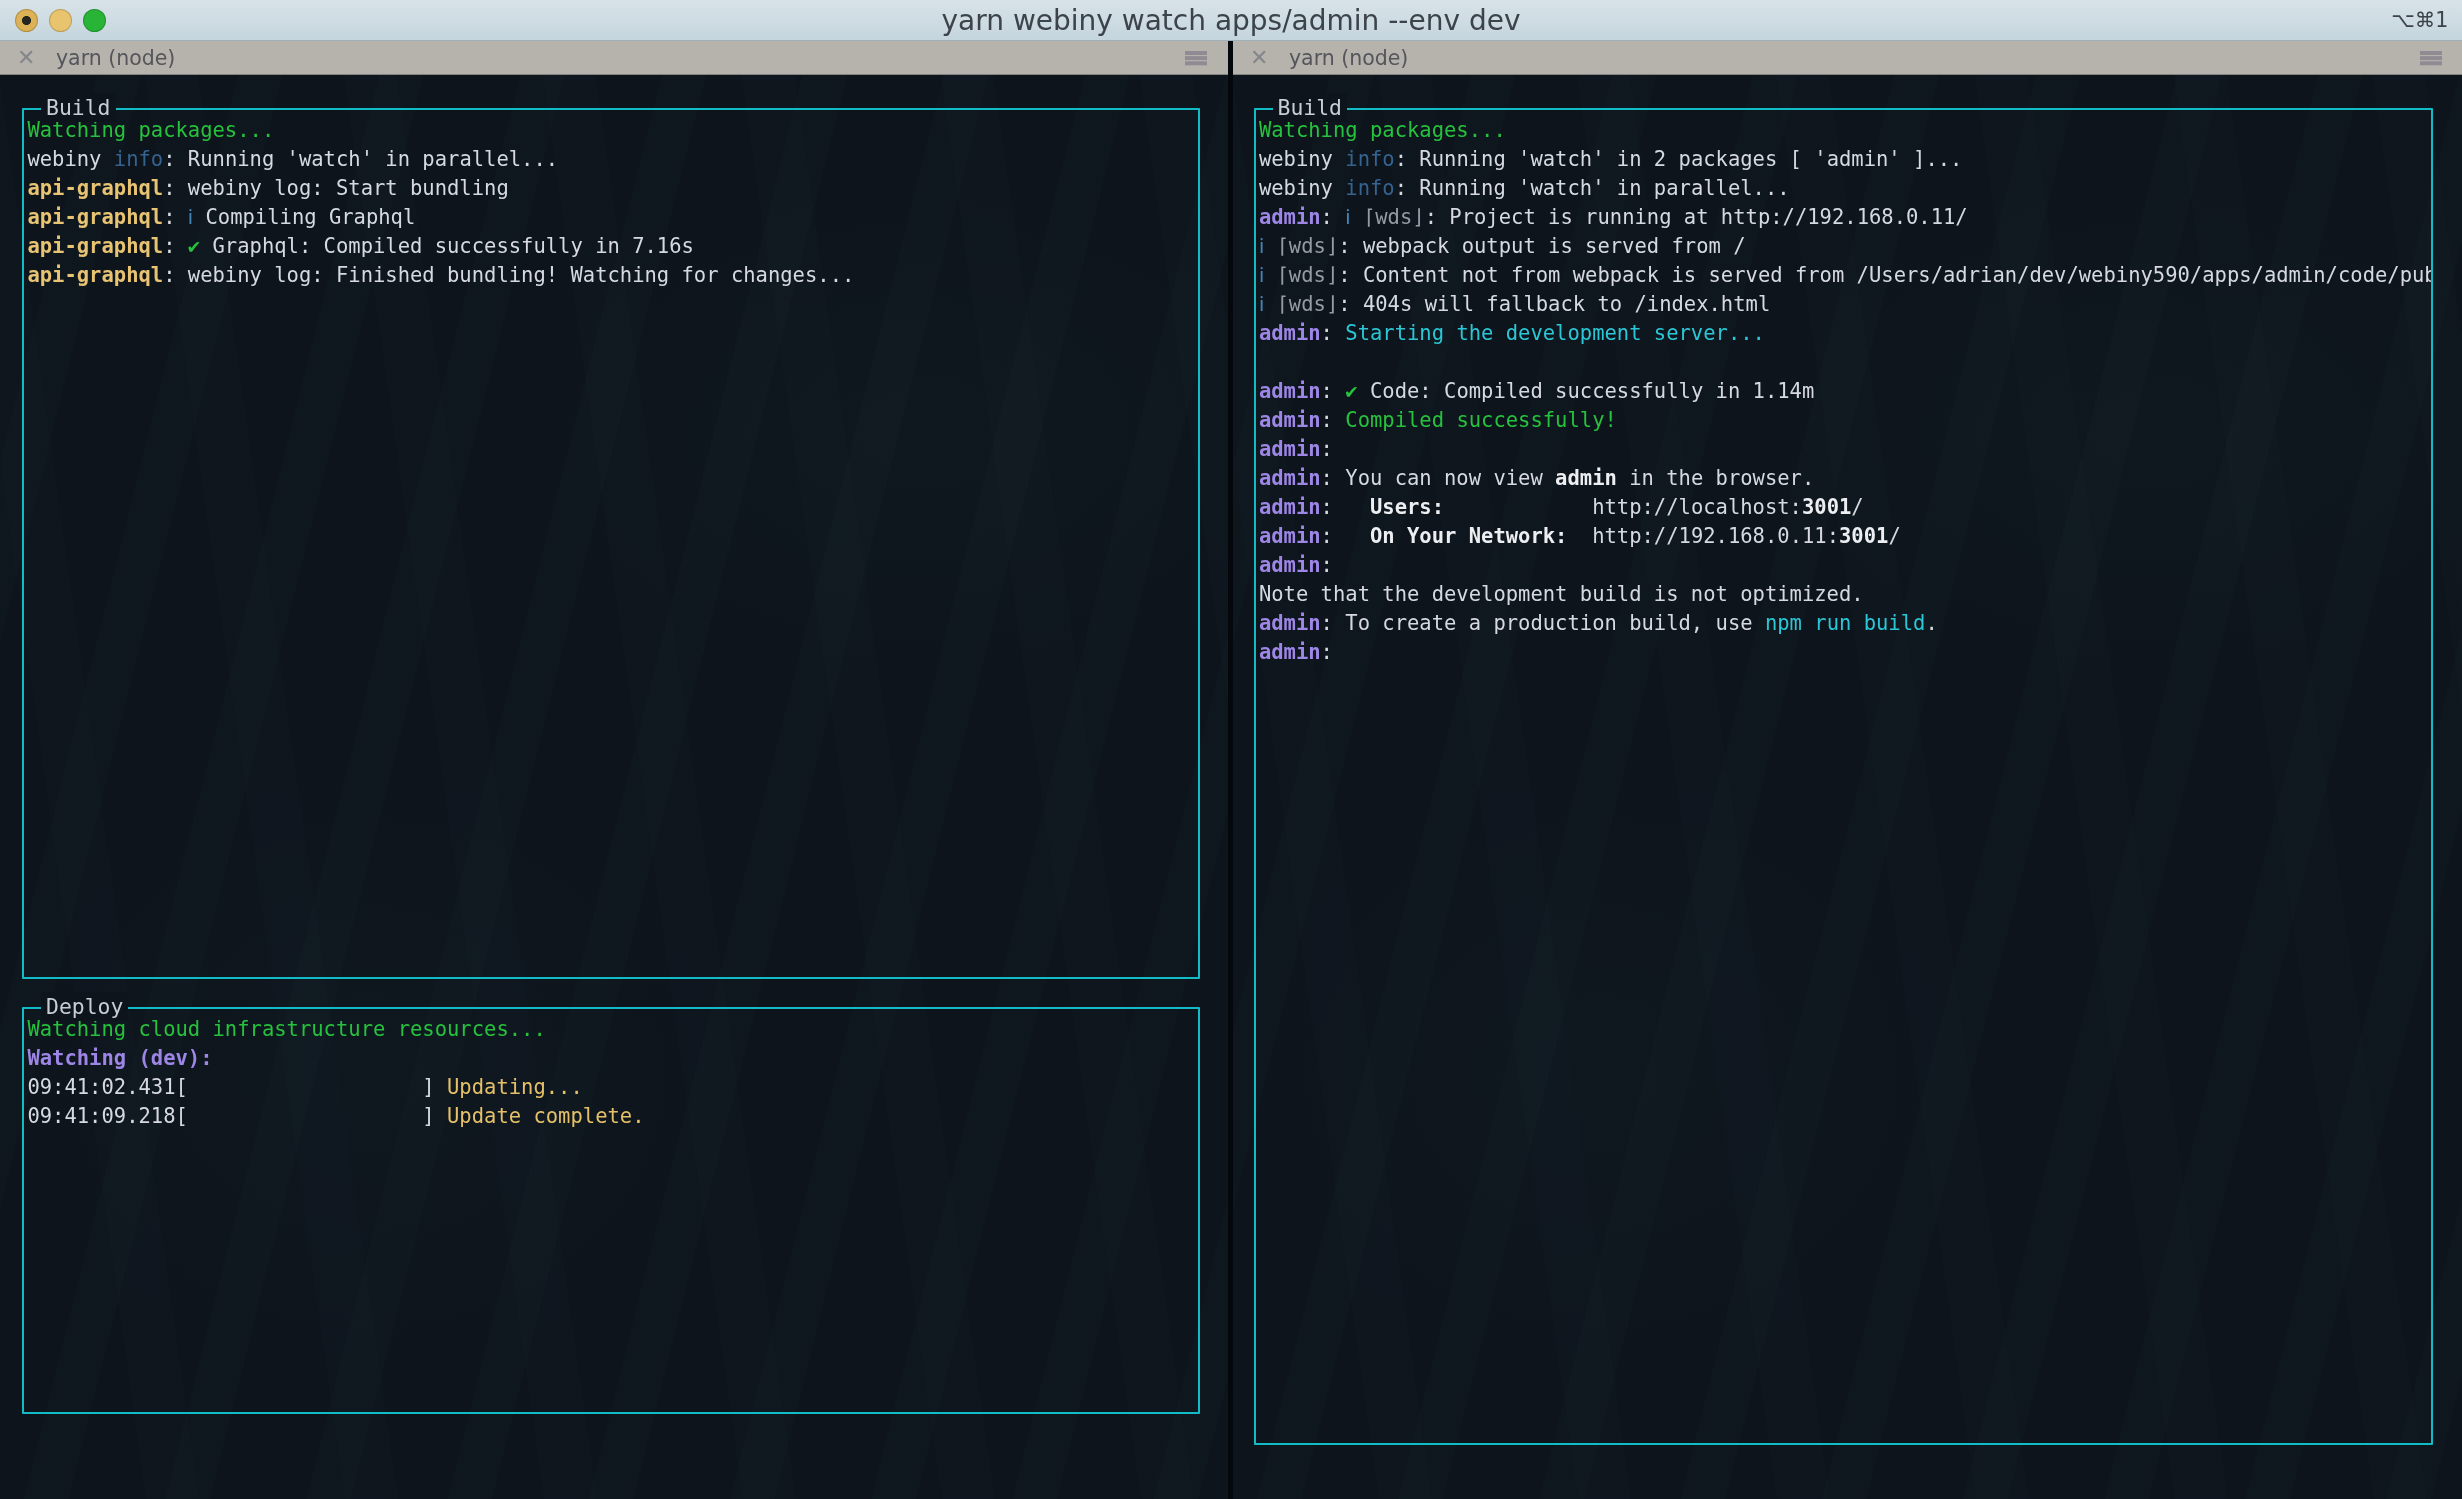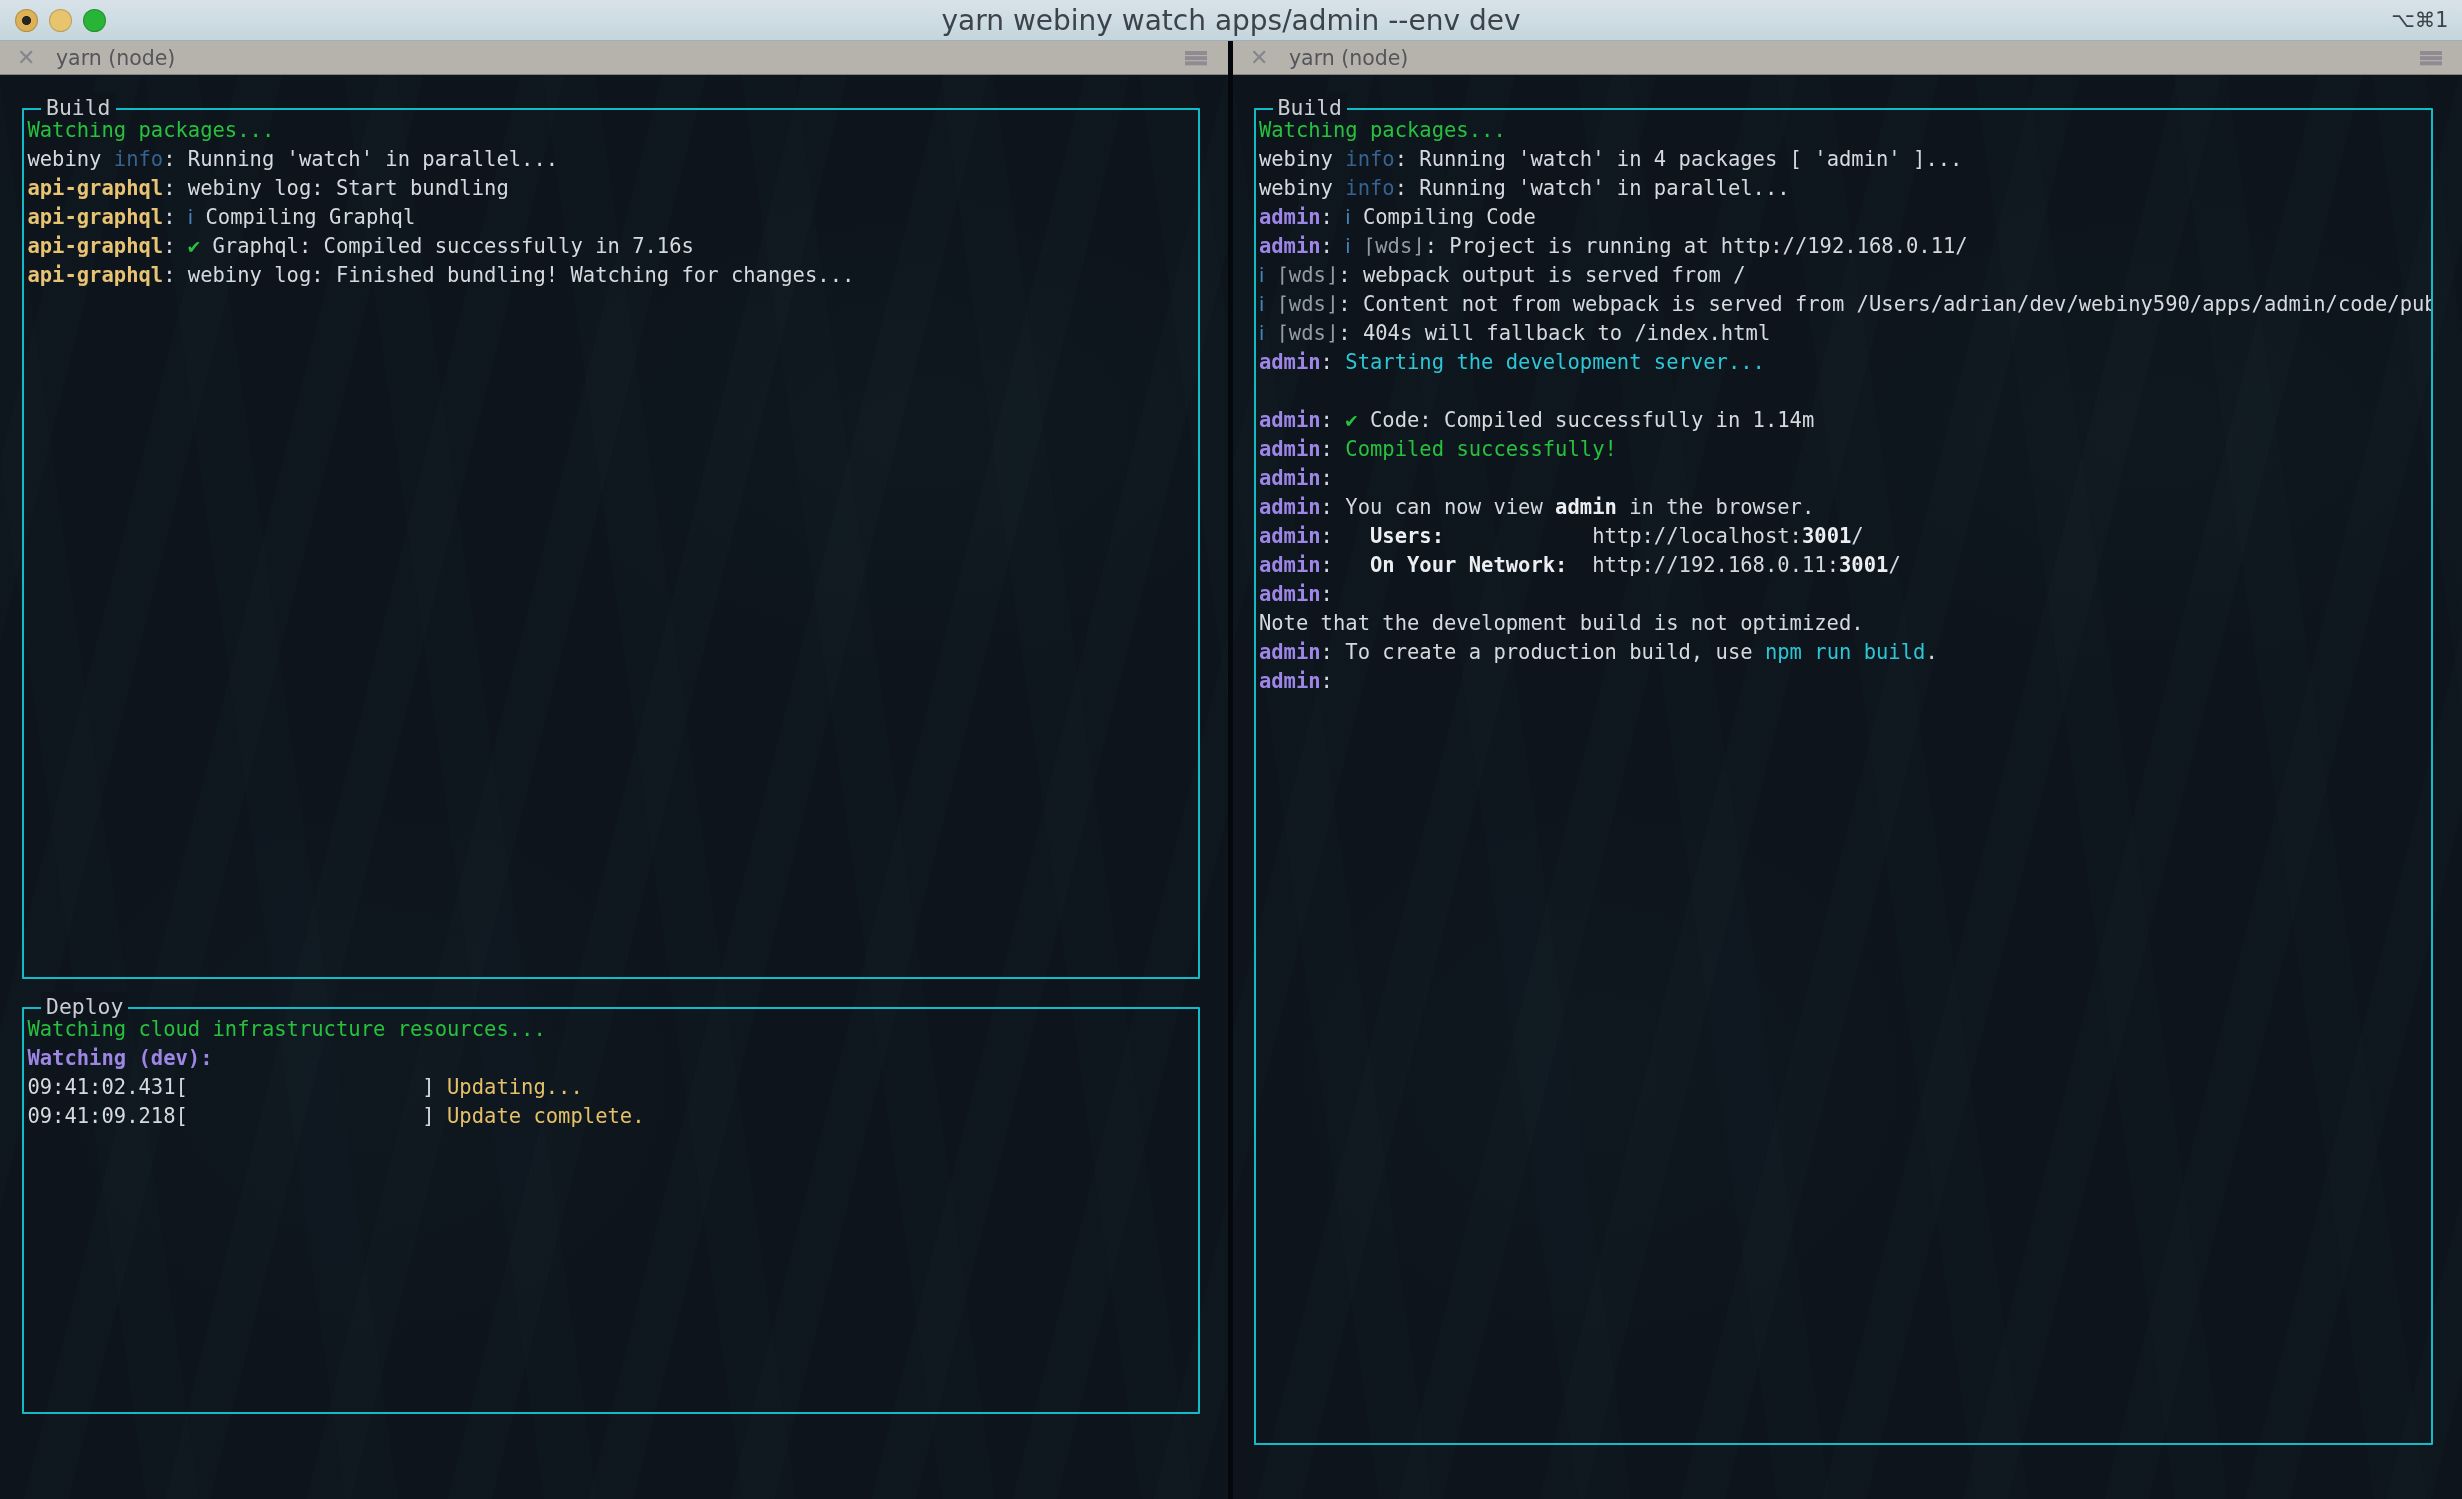--- a/index.html
+++ b/index.html
@@ -146,23 +146,22 @@
       <div class="tabbar">
         <span class="tab-close">✕</span>
         <span class="tab-label">yarn (node)</span>
         <span class="burger"></span>
       </div>
       <div class="term right">
         <div class="tbox box-build-right">
           <span class="tbox-title">Build</span>
           <div class="lines">
               <div class="tline"><span class="s-g">Watching packages...</span></div>
-              <div class="tline"><span class="s-w">webiny </span><span class="s-b">info</span><span class="s-w">: Running 'watch' in 4 packages [ 'admin' ]...</span></div>
+              <div class="tline"><span class="s-w">webiny </span><span class="s-b">info</span><span class="s-w">: Running 'watch' in 2 packages [ 'admin' ]...</span></div>
               <div class="tline"><span class="s-w">webiny </span><span class="s-b">info</span><span class="s-w">: Running 'watch' in parallel...</span></div>
-              <div class="tline"><span class="s-pb">admin</span><span class="s-w">: </span><span class="s-i">ℹ</span><span class="s-w"> Compiling Code</span></div>
               <div class="tline"><span class="s-pb">admin</span><span class="s-w">: </span><span class="s-i">ℹ</span><span class="s-w"> </span><span class="s-gy">⌈wds⌋</span><span class="s-w">: Project is running at http://192.168.0.11/</span></div>
               <div class="tline"><span class="s-i">ℹ</span><span class="s-w"> </span><span class="s-gy">⌈wds⌋</span><span class="s-w">: webpack output is served from /</span></div>
               <div class="tline"><span class="s-i">ℹ</span><span class="s-w"> </span><span class="s-gy">⌈wds⌋</span><span class="s-w">: Content not from webpack is served from /Users/adrian/dev/webiny590/apps/admin/code/publi</span></div>
               <div class="tline"><span class="s-i">ℹ</span><span class="s-w"> </span><span class="s-gy">⌈wds⌋</span><span class="s-w">: 404s will fallback to /index.html</span></div>
               <div class="tline"><span class="s-pb">admin</span><span class="s-w">: </span><span class="s-c">Starting the development server...</span></div>
               <div class="tline">&nbsp;</div>
               <div class="tline"><span class="s-pb">admin</span><span class="s-w">: </span><span class="s-chk">✔</span><span class="s-w"> Code: Compiled successfully in 1.14m</span></div>
               <div class="tline"><span class="s-pb">admin</span><span class="s-w">: </span><span class="s-g">Compiled successfully!</span></div>
               <div class="tline"><span class="s-pb">admin</span><span class="s-w">:</span></div>
               <div class="tline"><span class="s-pb">admin</span><span class="s-w">: You can now view </span><span class="s-wb">admin</span><span class="s-w"> in the browser.</span></div>

